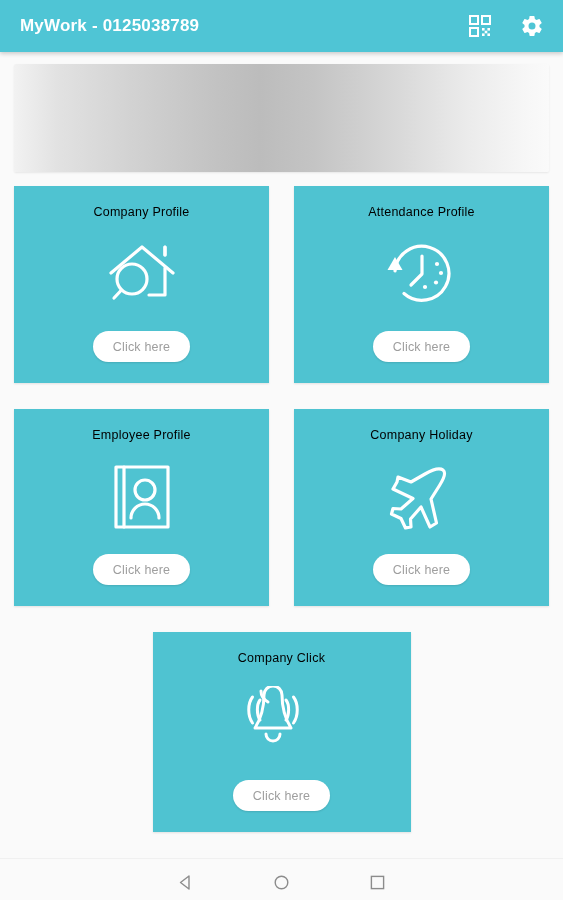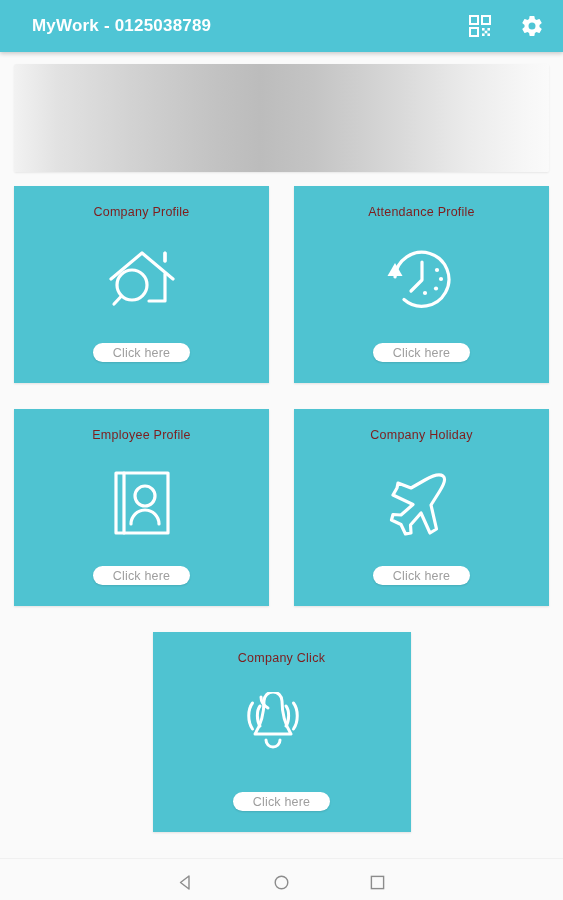--- a/index.html
+++ b/index.html
@@ -19,21 +19,21 @@
     flex-direction: column;
   }
 
   
   .appbar {
     height: 52px;
     flex: 0 0 52px;
     background: #4fc5d5;
     display: flex;
     align-items: center;
-    padding: 0 18px 0 32px;
+    padding: 0 18px 0 20px;
     box-shadow: 0 2px 4px rgba(0,0,0,0.18);
     position: relative;
     z-index: 5;
   }
   .appbar-title {
     color: #ffffff;
     font-size: 17px;
     font-weight: bold;
     letter-spacing: 0.2px;
     flex: 1 1 auto;
@@ -105,39 +105,39 @@
     position: relative;
     cursor: pointer;
     box-shadow: 0 1px 2px rgba(0,0,0,0.10);
   }
   .grid-row.single .card {
     flex: 0 0 258px;
     max-width: 258px;
     height: 200px;
   }
   .card-title {
-    color: #7f1d1d;
+    color: #000000;
     font-size: 12.5px;
     font-weight: normal;
     letter-spacing: 0.25px;
     text-align: center;
     line-height: 1;
   }
   .card-icon {
     flex: 1 1 auto;
     display: flex;
     align-items: center;
     justify-content: center;
     width: 100%;
     margin-top: -2px;
   }
   .card-icon svg { display: block; }
   .card-btn {
     width: 97px;
-    height: 19px;
+    height: 31px;
     border-radius: 16px;
     background: #ffffff;
     color: #9e9e9e;
     font-size: 12.5px;
     display: flex;
     align-items: center;
     justify-content: center;
     margin-bottom: 21px;
     border: none;
     cursor: pointer;

